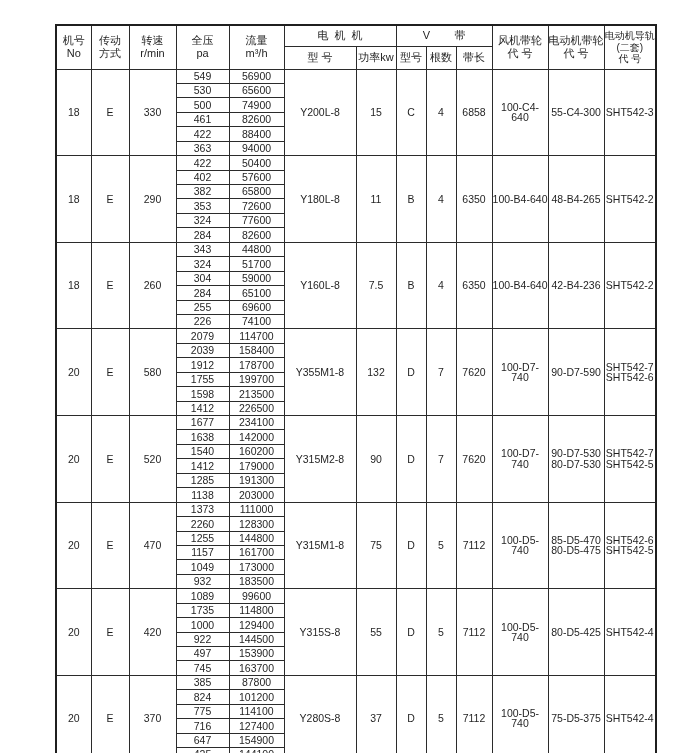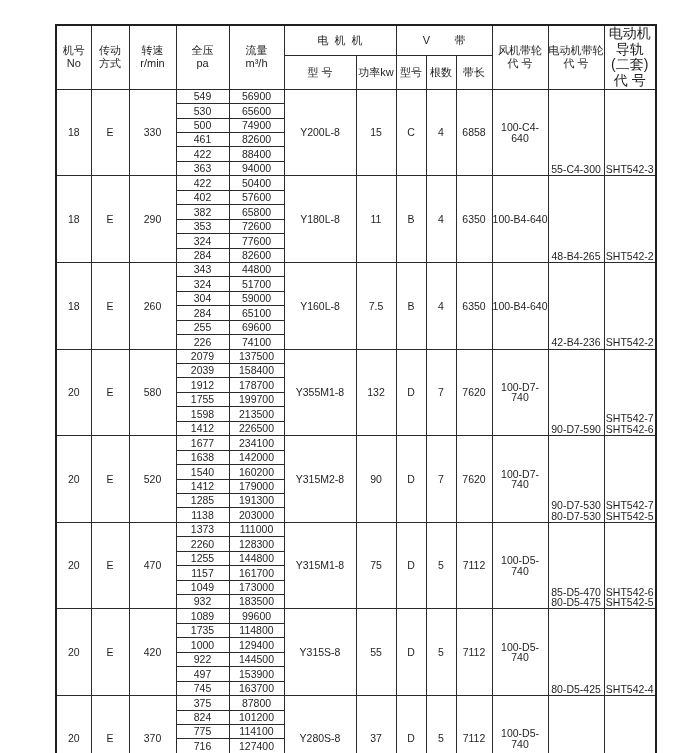--- a/index.html
+++ b/index.html
@@ -32,35 +32,35 @@
   }
   thead tr.hrow1 { height: 21px; }
   thead tr.hrow2 { height: 23px; }
   th {
     font-weight: normal;
     font-size: 11px;
     line-height: 1.25;
     white-space: pre-wrap;
   }
   th.rail-h {
-    font-size: 14px;
+    font-size: 10px;
     line-height: 1.12;
   }
   th .u { }
   th .hline { display: block; }
   tbody tr { height: 14.45px; }
   td {
     font-size: 10.5px;
     line-height: 1;
   }
   td.multi .stack {
     height: 84px;
     display: flex;
     flex-direction: column;
-    justify-content: flex-end;
+    justify-content: center;
     align-items: center;
   }
 </style>
 </head>
 <body>
 
 <div class="page">
   <table class="spec">
     <colgroup>
       <col style="width:35px">
@@ -234,21 +234,21 @@
         </tr>
         <tr>
           <td>226</td>
           <td>74100</td>
         </tr>
         <tr>
           <td rowspan="6">20</td>
           <td rowspan="6">E</td>
           <td rowspan="6">580</td>
           <td>2079</td>
-          <td>137500</td>
+          <td>114700</td>
           <td rowspan="6">Y355M1-8</td>
           <td rowspan="6">132</td>
           <td rowspan="6">D</td>
           <td rowspan="6">7</td>
           <td rowspan="6">7620</td>
           <td rowspan="6">100-D7-740</td>
           <td rowspan="6" class="multi">
             <div class="stack">
               <div>90-D7-590</div>
             </div>
@@ -410,21 +410,21 @@
           <td>153900</td>
         </tr>
         <tr>
           <td>745</td>
           <td>163700</td>
         </tr>
         <tr>
           <td rowspan="6">20</td>
           <td rowspan="6">E</td>
           <td rowspan="6">370</td>
-          <td>375</td>
+          <td>385</td>
           <td>87800</td>
           <td rowspan="6">Y280S-8</td>
           <td rowspan="6">37</td>
           <td rowspan="6">D</td>
           <td rowspan="6">5</td>
           <td rowspan="6">7112</td>
           <td rowspan="6">100-D5-740</td>
           <td rowspan="6" class="multi">
             <div class="stack">
               <div>75-D5-375</div>

